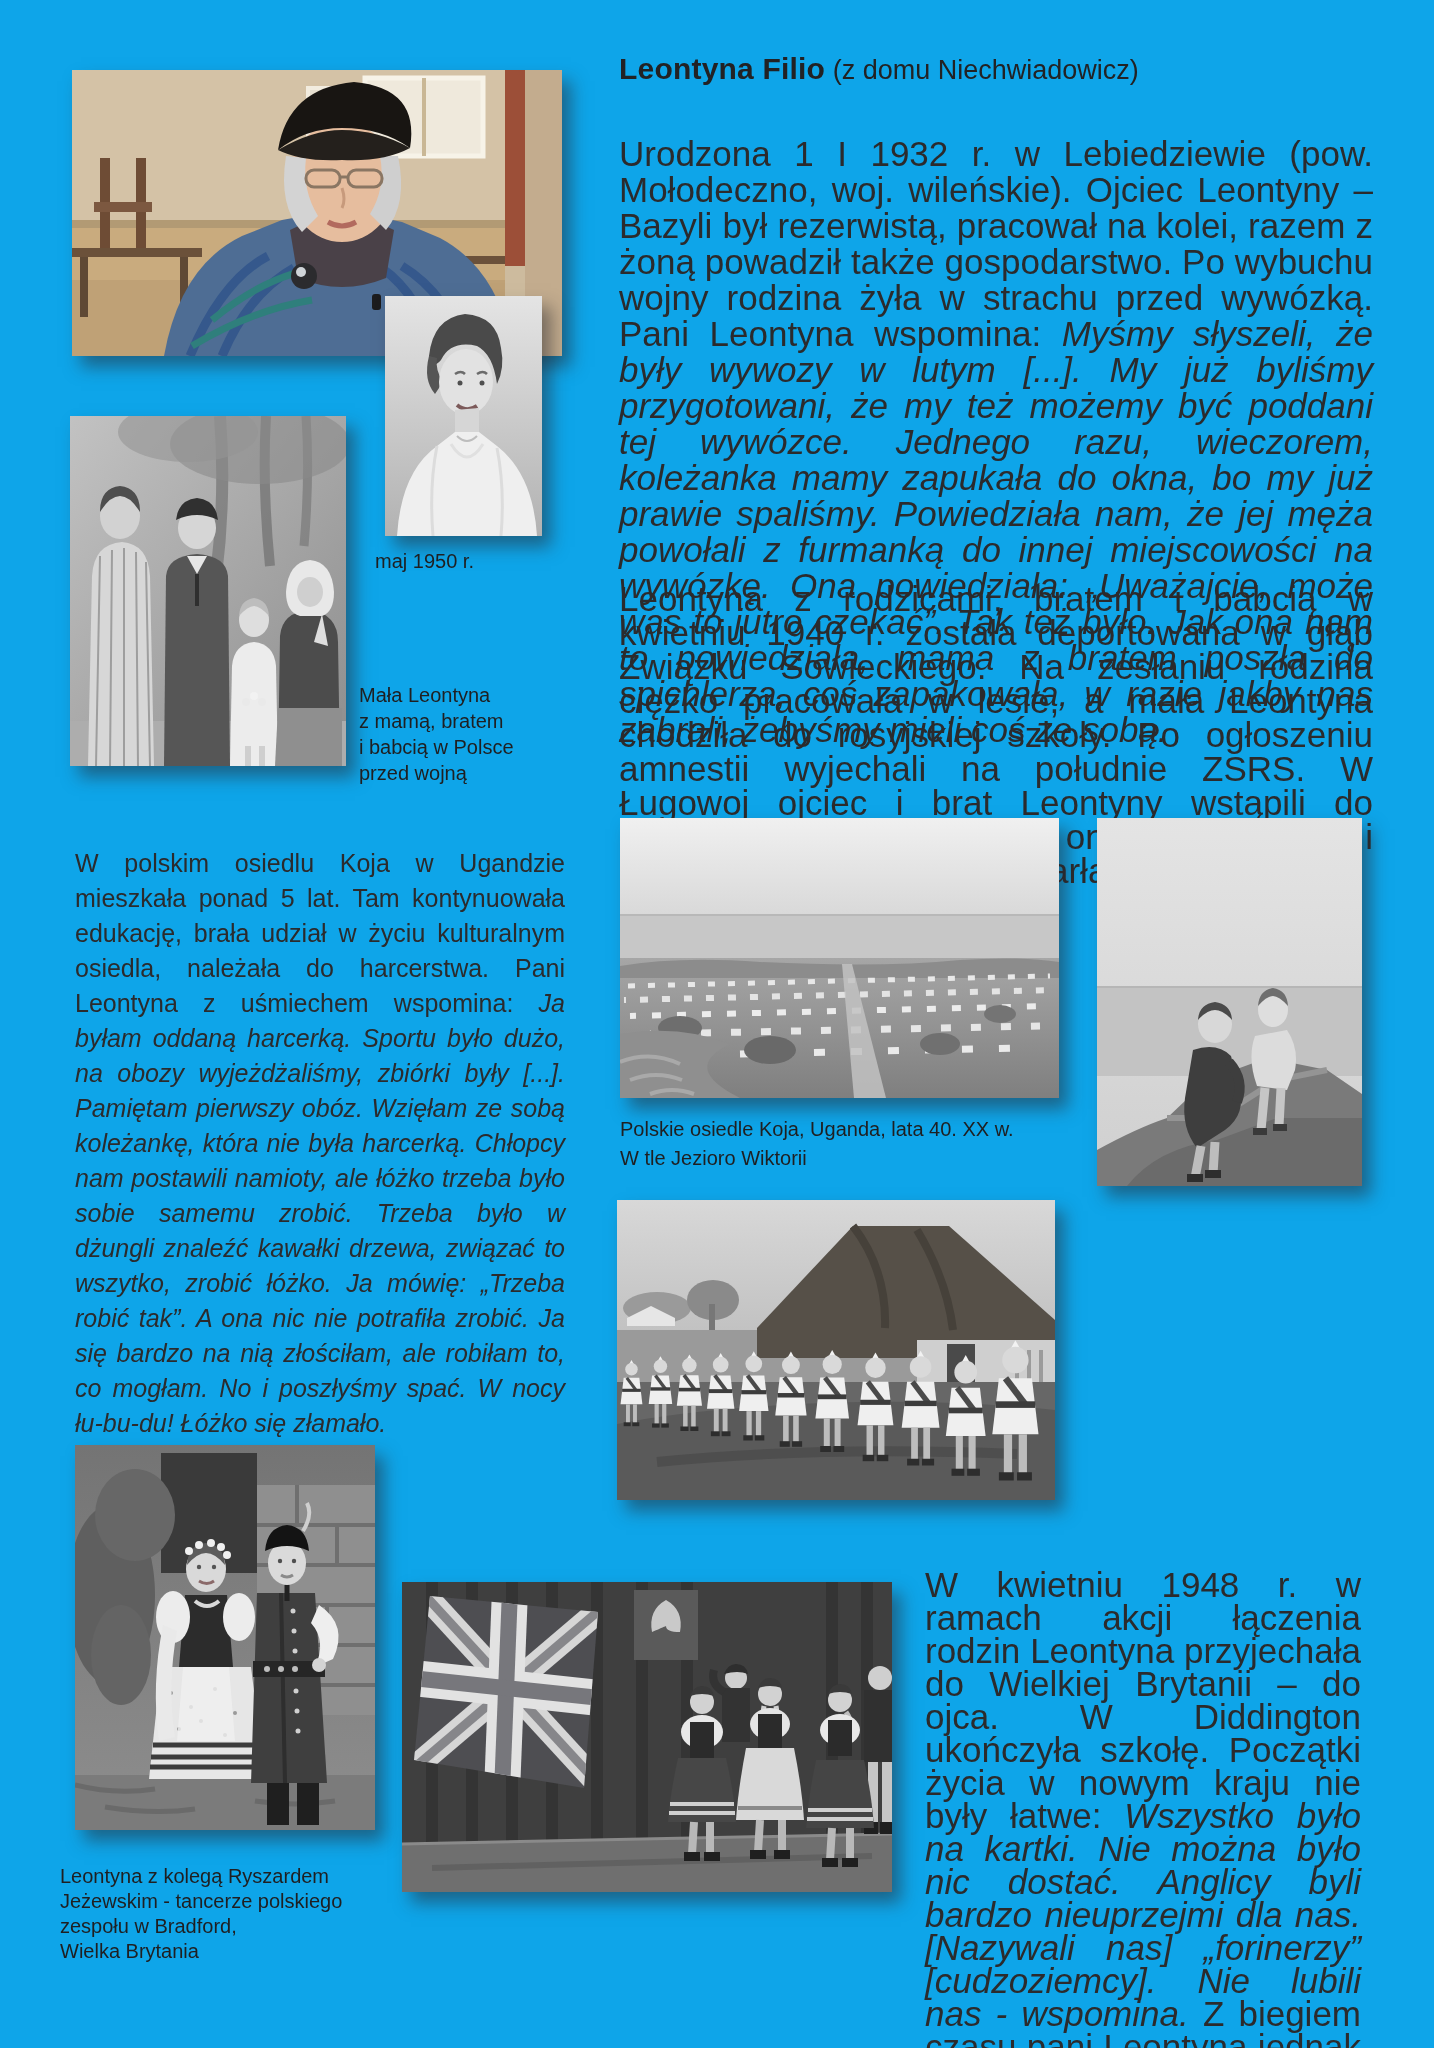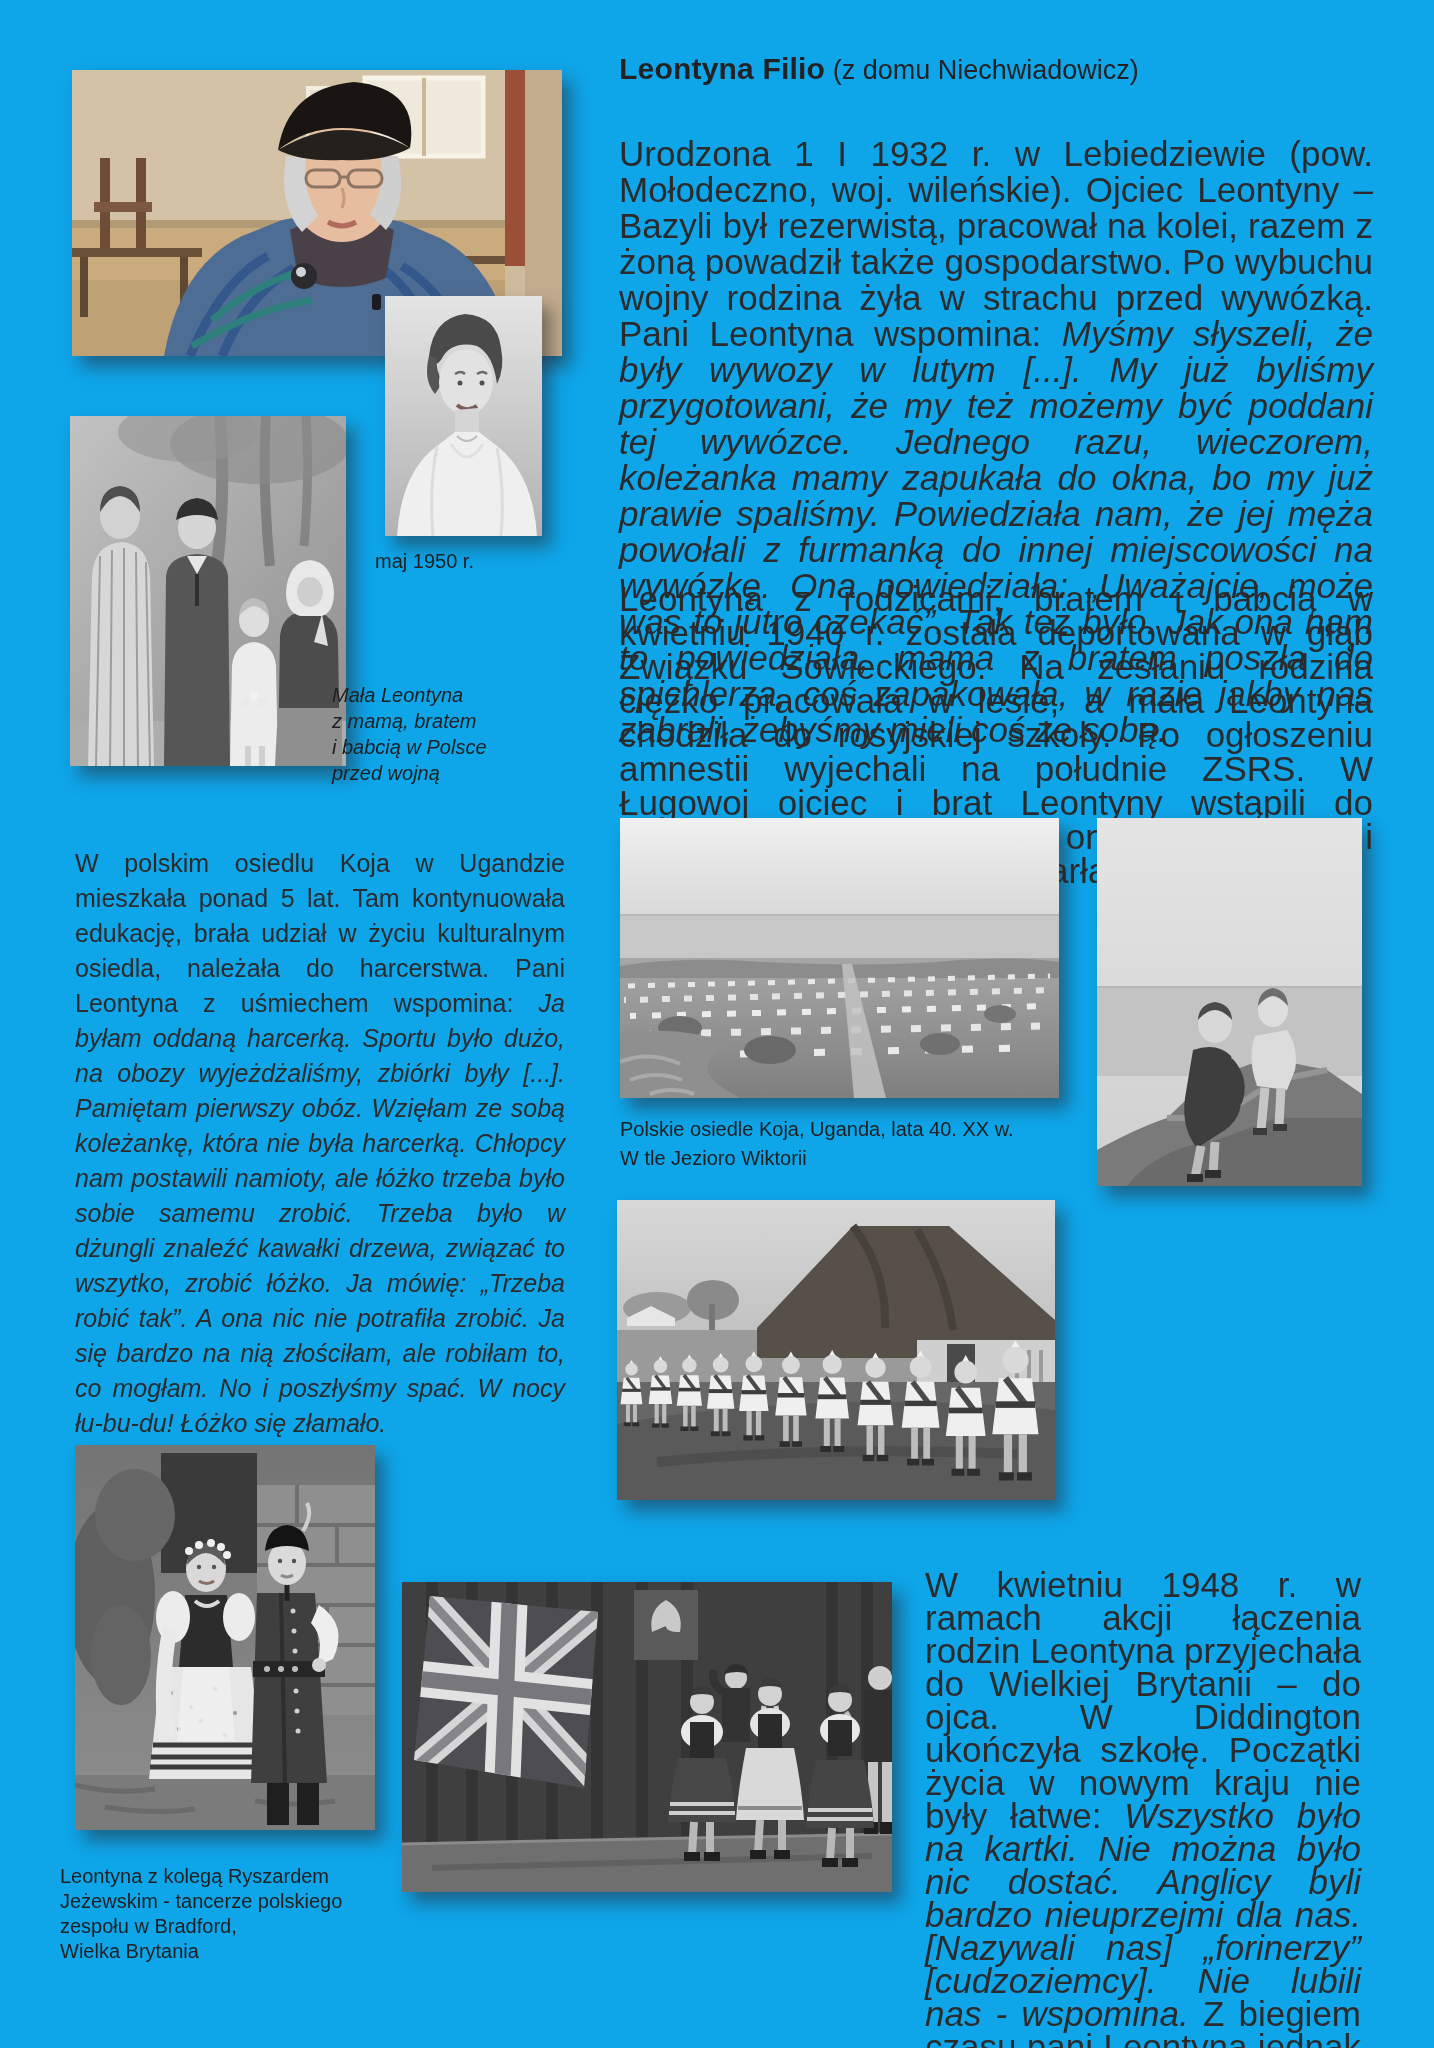--- a/index.html
+++ b/index.html
@@ -147,21 +147,21 @@
 
   <div class="body-text p1"><span>Urodzona 1 I 1932 r. w Lebiedziewie (pow. Mołodeczno, woj. wileńskie). Ojciec Leontyny – Bazyli był rezerwistą, pracował na kolei, razem z żoną powadził także gospodarstwo. Po wybuchu wojny rodzina żyła w strachu przed wywózką. Pani Leontyna wspomina: </span><span class="q">Myśmy słyszeli, że były wywozy w lutym [...]. My już byliśmy przygotowani, że my też możemy być poddani tej wywózce. Jednego razu, wieczorem, koleżanka mamy zapukała do okna, bo my już prawie spaliśmy. Powiedziała nam, że jej męża powołali z furmanką do innej miejscowości na wywózkę. Ona powiedziała: „Uważajcie, może was to jutro czekać”. Tak też było. Jak ona nam to powiedziała, mama z bratem poszła do spichlerza, coś zapakowała, w razie jakby nas zabrali, żebyśmy mieli coś ze sobą.</span></div>
 
   <div class="body-text p2"><span>Leontyna z rodzicami, bratem i babcią w kwietniu 1940 r. została deportowana w głąb Związku Sowieckiego. Na zesłaniu rodzina ciężko pracowała w lesie, a mała Leontyna chodziła do rosyjskiej szkoły. Po ogłoszeniu amnestii wyjechali na południe ZSRS. W Ługowoj ojciec i brat Leontyny wstąpili do polskiego wojska, natomiast ona sama z mamą i babcią przez Iran i Indie dotarła do Afryki.</span></div>
 
   <div class="body-text p3"><span>W polskim osiedlu Koja w Ugandzie mieszkała ponad 5 lat. Tam kontynuowała edukację, brała udział w życiu kulturalnym osiedla, należała do harcerstwa. Pani Leontyna z uśmiechem wspomina: </span><span class="q">Ja byłam oddaną harcerką. Sportu było dużo, na obozy wyjeżdżaliśmy, zbiórki były [...]. Pamiętam pierwszy obóz. Wzięłam ze sobą koleżankę, która nie była harcerką. Chłopcy nam postawili namioty, ale łóżko trzeba było sobie samemu zrobić. Trzeba było w dżungli znaleźć kawałki drzewa, związać to wszytko, zrobić łóżko. Ja mówię: „Trzeba robić tak”. A ona nic nie potrafiła zrobić. Ja się bardzo na nią złościłam, ale robiłam to, co mogłam. No i poszłyśmy spać. W nocy łu-bu-du! Łóżko się złamało.</span></div>
 
   <div class="body-text p4"><span>W kwietniu 1948 r. w ramach akcji łączenia rodzin Leontyna przyjechała do Wielkiej Brytanii – do ojca. W Diddington ukończyła szkołę. Początki życia w nowym kraju nie były łatwe: </span><span class="q">Wszystko było na kartki. Nie można było nic dostać. Anglicy byli bardzo nieuprzejmi dla nas. [Nazywali nas] „forinerzy” [cudzoziemcy]. Nie lubili nas - wspomina.</span><span> Z biegiem czasu pani Leontyna jednak ułożyła sobie życie w Wielkiej Brytanii. 12 lat działała w Stowarzyszeniu Polskich Kombatantów w Bradford.</span></div>
 
   <div class="cap" style="left:375px;top:548px;width:190px;">maj 1950 r.</div>
-  <div class="cap" style="left:332px;top:682px;width:210px;font-style:italic;">Mała Leontyna
+  <div class="cap" style="left:359px;top:682px;width:210px;">Mała Leontyna
 z mamą, bratem
 i babcią w Polsce
 przed wojną</div>
 
   <div class="photo" style="left:620px;top:818px;width:439px;height:280px;">
     <svg viewBox="0 0 439 280" preserveAspectRatio="none">
       <defs>
         <linearGradient id="g4s" x1="0" y1="0" x2="0" y2="1">
             <stop offset="0" stop-color="#f0f0f0"></stop>
             <stop offset="1" stop-color="#d8d8d8"></stop>

